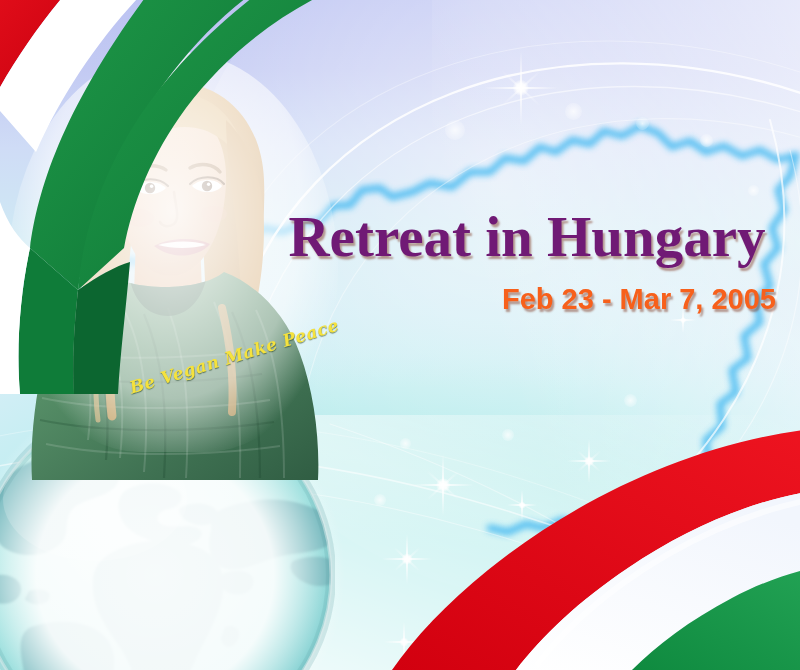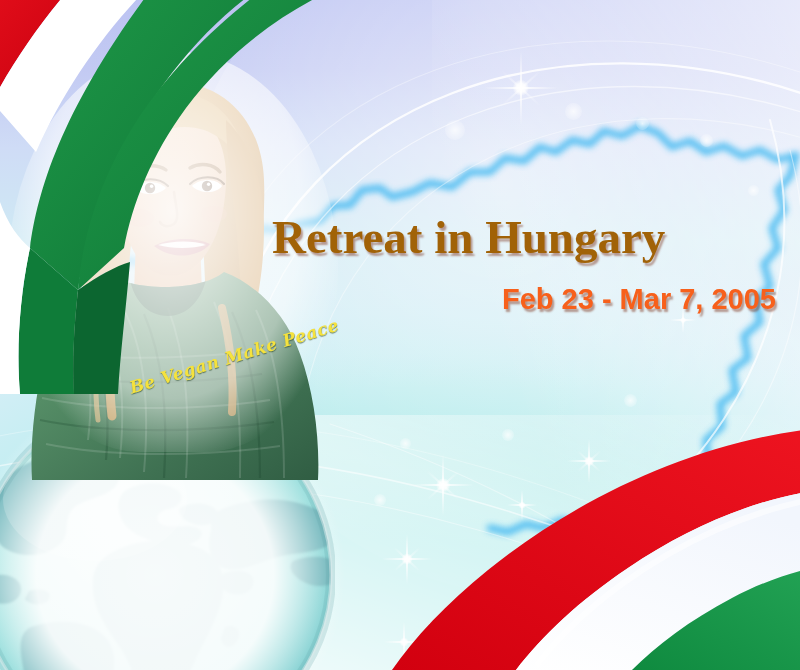--- a/index.html
+++ b/index.html
@@ -102,25 +102,26 @@
   }
 
   
   .headline{
     position:absolute;left:272px;top:206px;width:510px;
     text-align:left;
   }
   .title{
     font-family:"Liberation Serif","DejaVu Serif",serif;
     font-weight:bold;
-    font-size:47px;line-height:62px;
-    color:#a16207;
+    font-size:57px;line-height:62px;
+    color:#701a75;
     text-shadow:2px 3px 2px rgba(120,40,15,.45);
     white-space:nowrap;
     margin:0;
+    text-align:center;
   }
   .subtitle{
     font-family:Liberation Sans, sans-serif;
     font-weight:bold;
     font-size:29px;line-height:50px;
     color:#f7601b;
     text-shadow:2px 3px 2px rgba(120,40,15,.45);
     white-space:nowrap;
     margin:6px 0 0 0;
     text-align:right;

